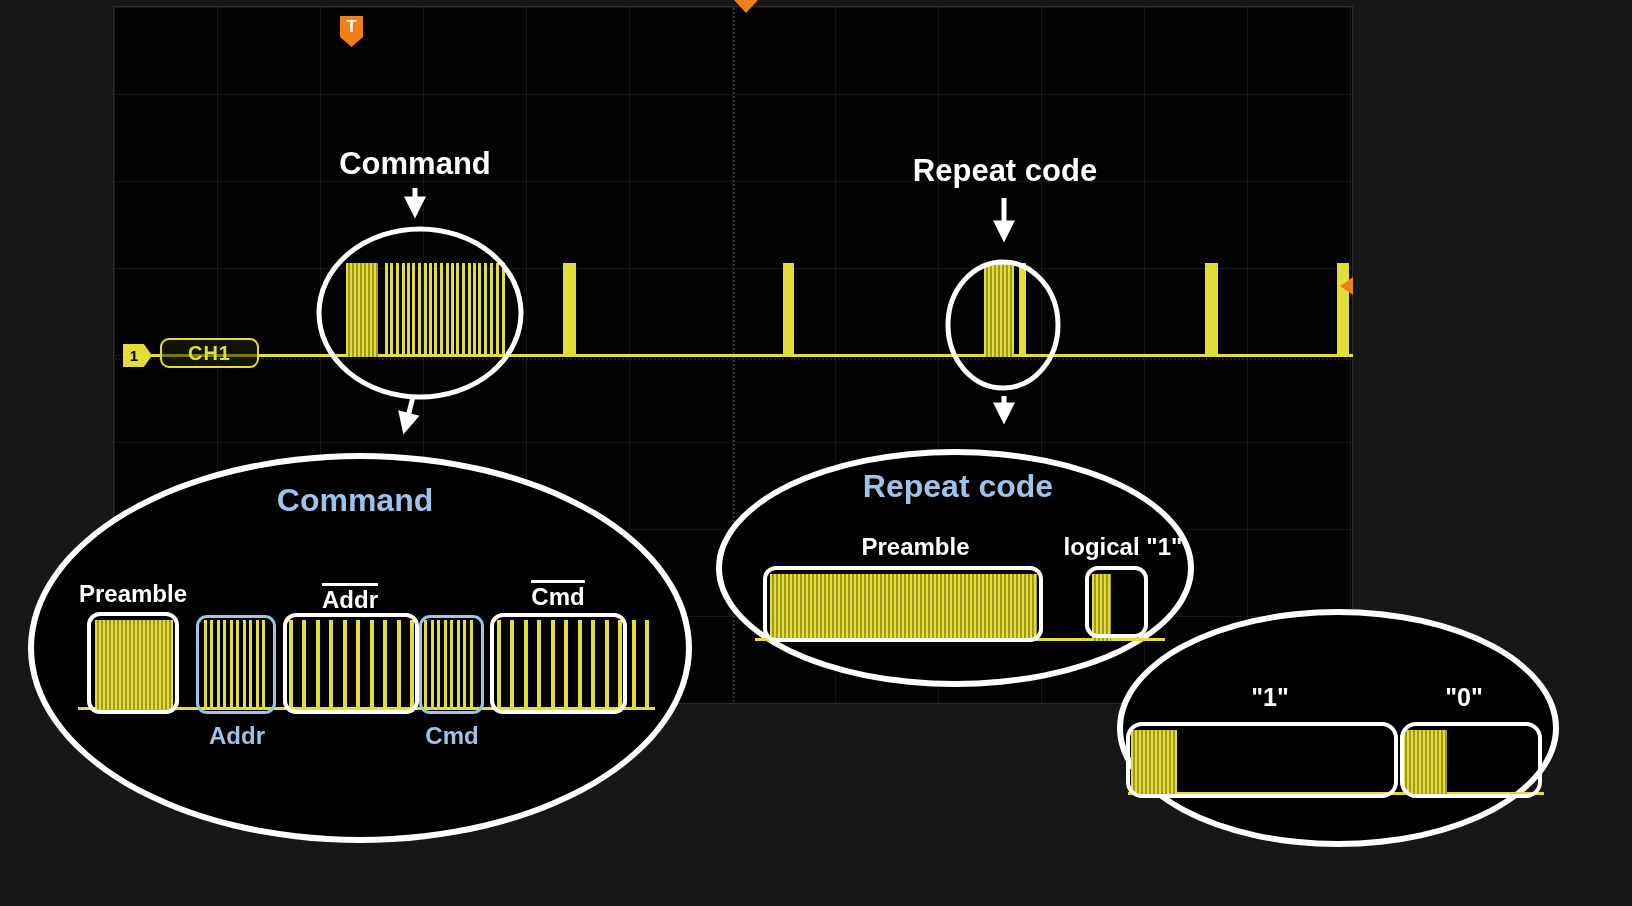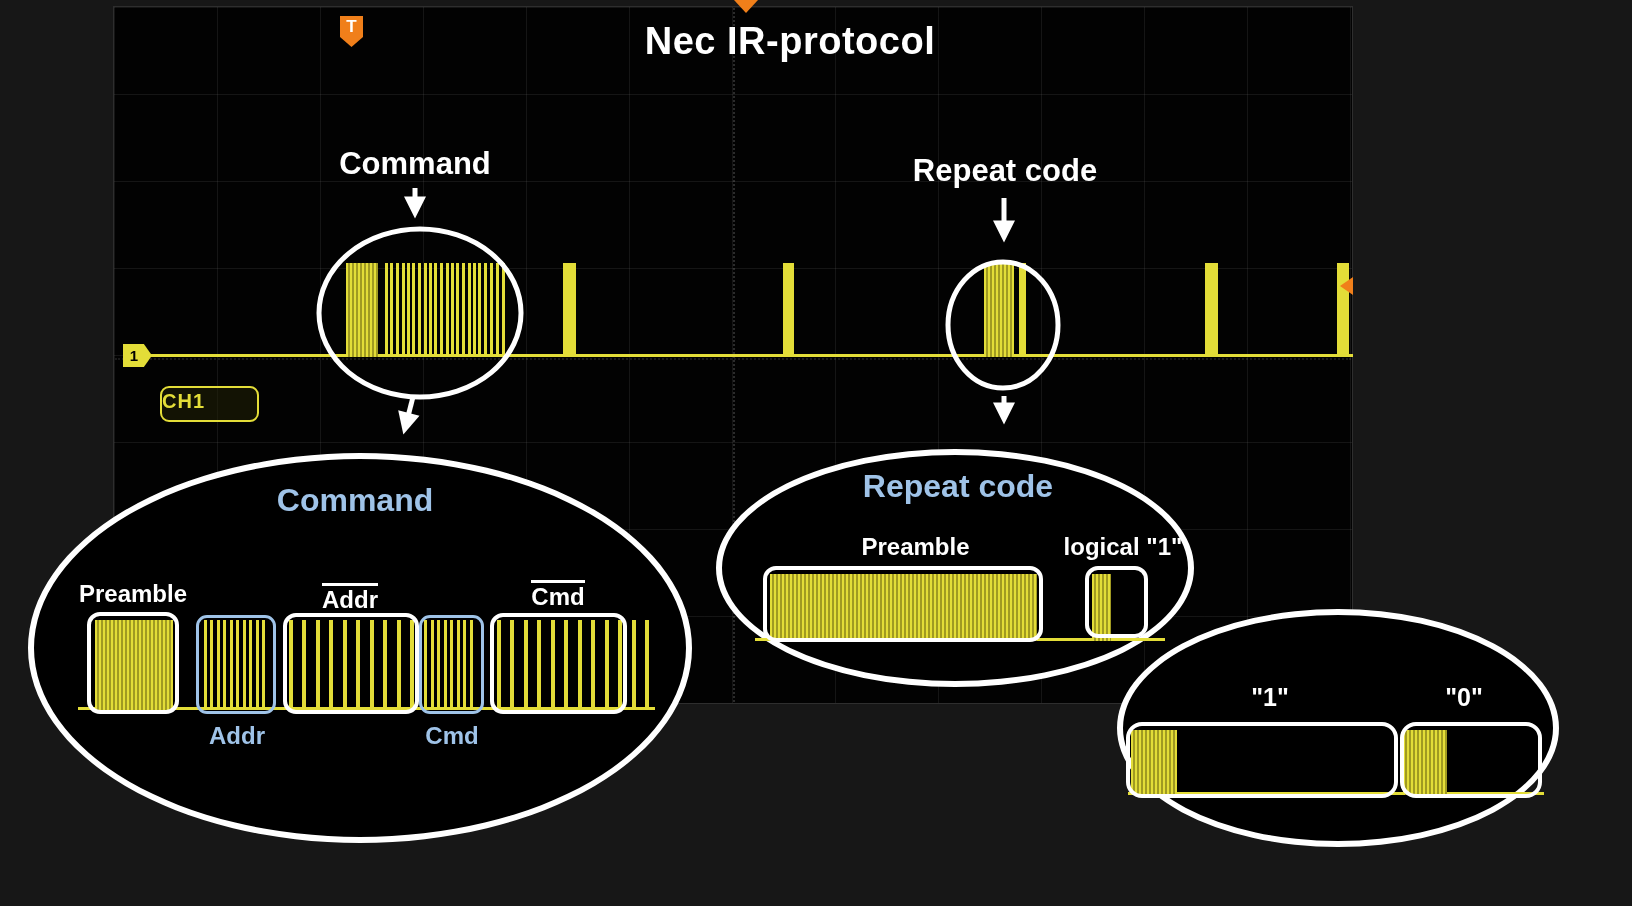--- a/index.html
+++ b/index.html
@@ -29,23 +29,23 @@
              clip-path:polygon(0 0,100% 0,100% 68%,50% 100%,0 68%);
              color:#fff;font-weight:bold;font-size:17px;text-align:center;line-height:21px;}
   .trig-right{position:absolute;left:1340px;top:277px;width:0;height:0;
               border-top:9px solid transparent;border-bottom:9px solid transparent;
               border-right:13px solid var(--orange);}
 
   .ch-marker{position:absolute;left:123px;top:344px;width:29px;height:23px;background:var(--trace);
              clip-path:polygon(0 0,72% 0,100% 50%,72% 100%,0 100%);
              color:#000;font-weight:bold;font-size:15px;text-align:center;line-height:23px;
              padding-right:7px;box-sizing:border-box;}
-  .ch-badge{position:absolute;left:160px;top:338px;width:99px;height:36px;border:2px solid var(--trace);
+  .ch-badge{position:absolute;left:160px;top:338px;width:99px;height:30px;border:2px solid var(--trace);
             border-radius:9px;background:rgba(35,35,8,.55);color:var(--trace);font-weight:bold;
-            font-size:20px;text-align:left;line-height:26px;box-sizing:border-box;letter-spacing:1px;margin-top:48px;}
+            font-size:20px;text-align:center;line-height:26px;box-sizing:border-box;letter-spacing:1px;}
 
   .callout-label{position:absolute;color:#fff;font-weight:bold;font-size:31px;text-align:center;}
   .cmdL{left:300px;top:146px;width:230px;}
   .rptL{left:880px;top:153px;width:250px;}
 
   .overlay{position:absolute;left:0;top:0;width:1632px;height:906px;pointer-events:none;}
 
   .bigE{position:absolute;border:6px solid #fff;border-radius:50%;background:#000;box-sizing:border-box;}
   .cmdE{left:28px;top:453px;width:664px;height:390px;}
   .rptE{left:716px;top:449px;width:478px;height:238px;}
@@ -102,21 +102,20 @@
       <div class="wl-pulse" style="left: 383px; width: 3px; top: 257px; height: 94px;"></div>
       <div class="wl-pulse" style="left: 389px; width: 3px; top: 257px; height: 94px;"></div>
       <div class="wl-pulse" style="left: 450px; width: 13px; top: 257px; height: 94px;"></div>
       <div class="wl-pulse" style="left: 670px; width: 11px; top: 257px; height: 94px;"></div>
       <div class="wl-pulse striped" style="left: 871px; width: 30px; top: 257px; height: 94px;"></div>
       <div class="wl-pulse" style="left: 906px; width: 7px; top: 257px; height: 94px;"></div>
       <div class="wl-pulse" style="left: 1092px; width: 13px; top: 257px; height: 94px;"></div>
       <div class="wl-pulse" style="left: 1224px; width: 12px; top: 257px; height: 94px;"></div>
     </div>
 
-  <div class="title">Nec IR-protocol</div>
   <div class="trig-top"></div>
   <div class="trig-flag">
     <span>T</span>
   </div>
   <div class="trig-right"></div>
   <div class="ch-marker">
     <span>1</span>
   </div>
   <div class="ch-badge">CH1</div>
 

